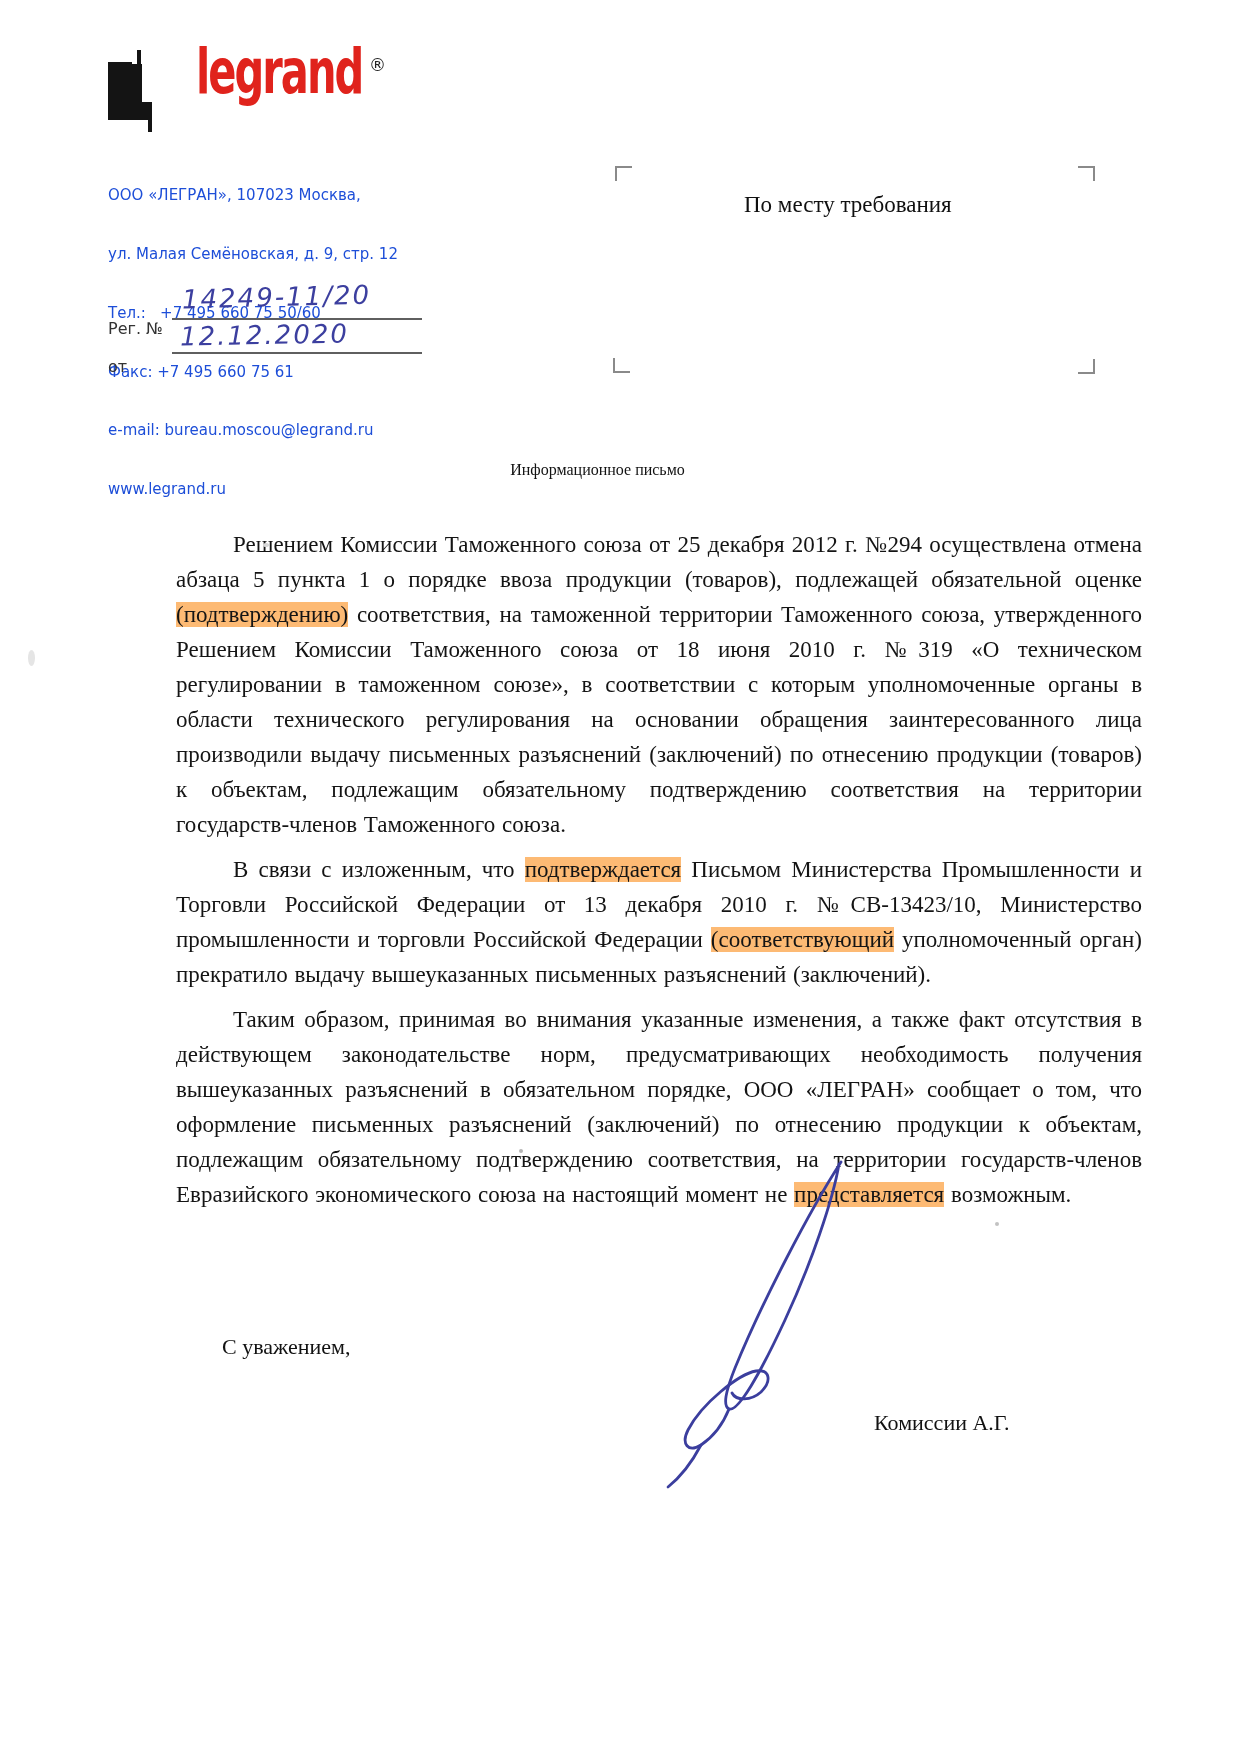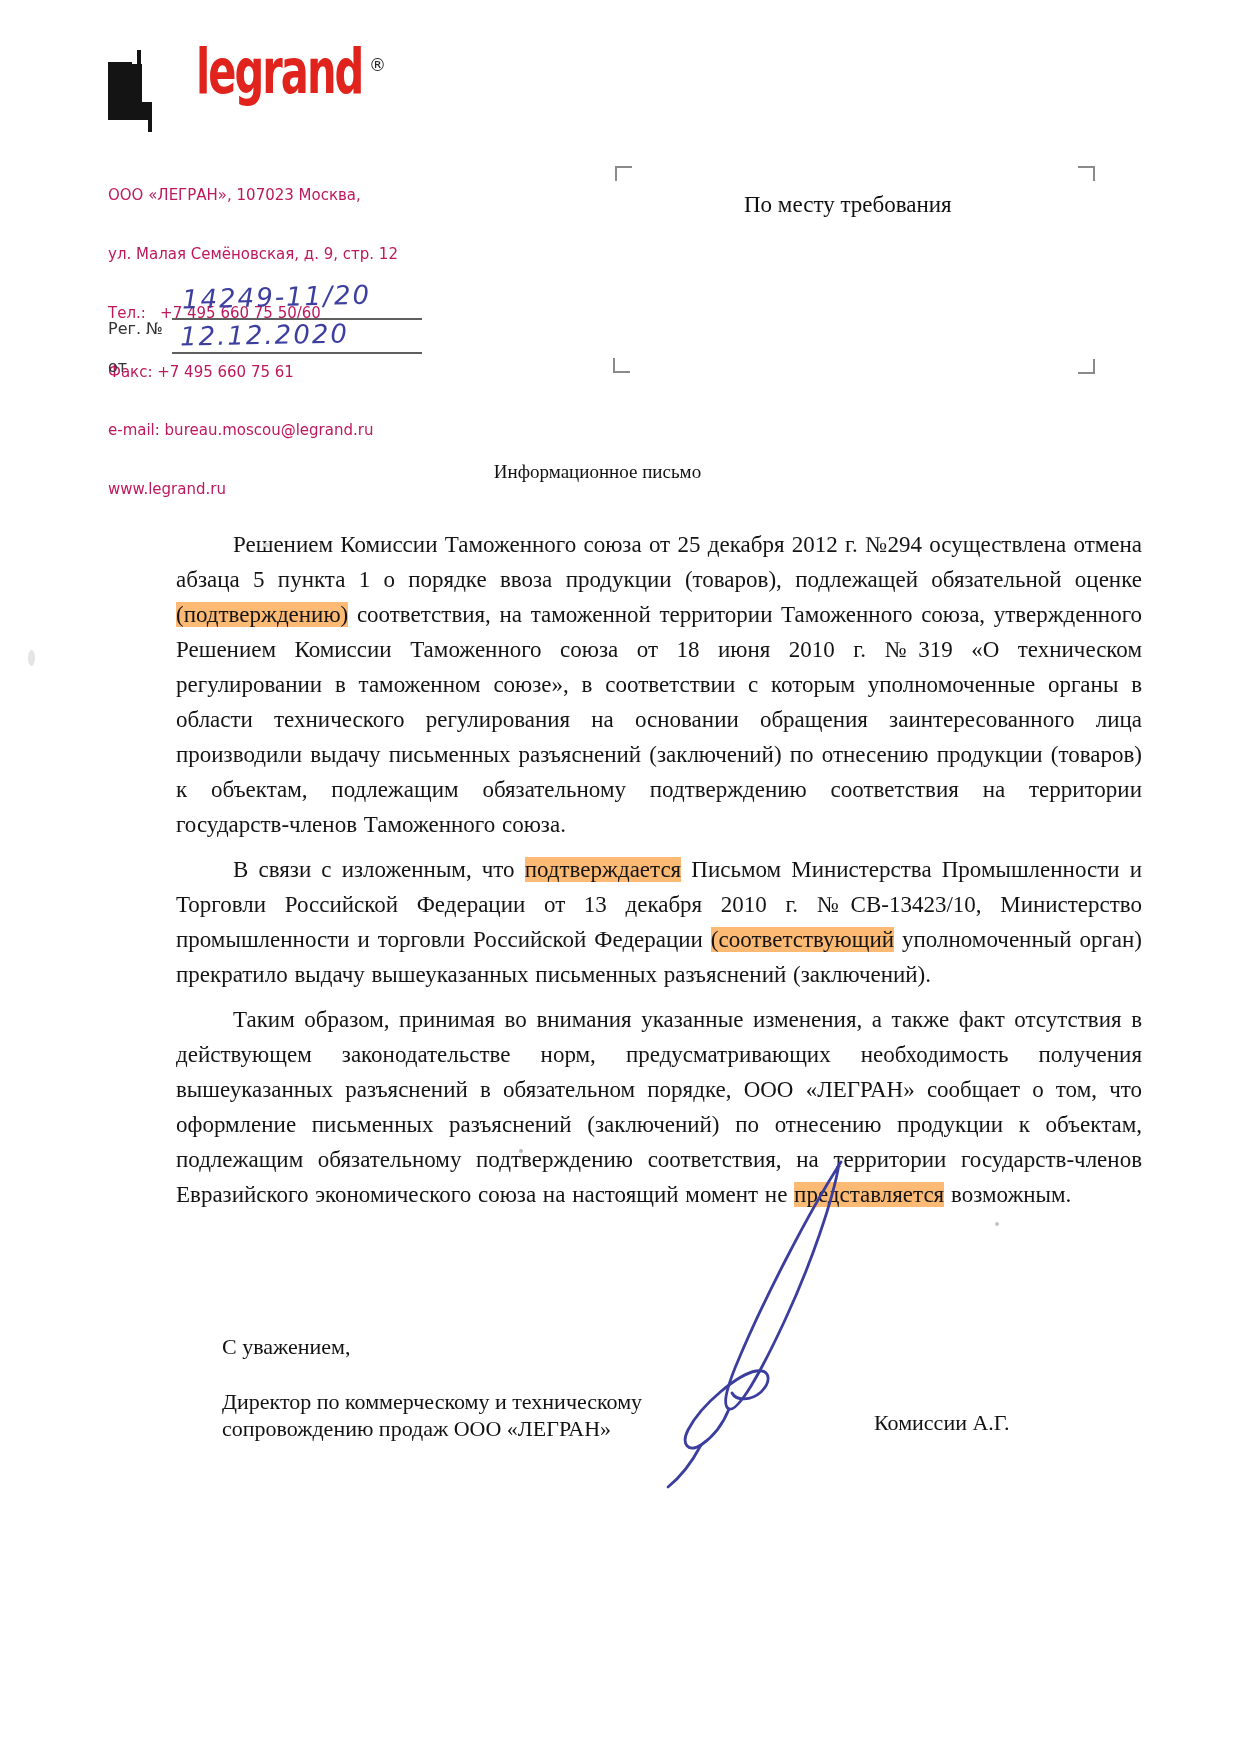--- a/index.html
+++ b/index.html
@@ -16,21 +16,21 @@
     letter-spacing:-3px; color:#e0231c; transform:scaleX(0.66); transform-origin:left top;
     line-height:1;
   }
   .logo-reg {
     position:absolute; left:369px; top:55px;
     font-family:"DejaVu Sans", sans-serif; font-size:17px; color:#222222;
   }
   .company-info {
     position:absolute; left:108px; top:147px;
     font-family:"DejaVu Sans", sans-serif; font-size:15px; line-height:19.6px;
-    color:#be185d; white-space:pre;
+    color:#1d4ed8; white-space:pre;
   }
 
   
   .field-label {
     position:absolute; font-family:"DejaVu Sans", sans-serif; font-size:16px; color:#333333;margin-top:28px;
   }
   .hand {
     position:absolute; font-family:"DejaVu Sans", sans-serif; font-style:italic;
     font-size:26px; letter-spacing:2px; color:#3c3f9f;
   }
@@ -41,21 +41,21 @@
   .corner.tl { border-left:2px solid #8a8a8a; border-top:2px solid #8a8a8a; }
   .corner.tr { border-right:2px solid #8a8a8a; border-top:2px solid #8a8a8a; }
   .corner.bl { border-left:2px solid #8a8a8a; border-bottom:2px solid #8a8a8a; }
   .corner.br { border-right:2px solid #8a8a8a; border-bottom:2px solid #8a8a8a; }
 
   .recipient { position:absolute; left:744px; top:192px; font-size:23px; color:#101010;text-align:right; }
 
   
   .title {
     position:absolute; left:175px; top:461px; width:845px;
-    text-align:center; font-size:19px; color:#121212;
+    text-align:center; font-size:16px; color:#121212;
   }
   .body-text {
     position:absolute; left:176px; top:527px; width:966px;
     font-size:23px; line-height:35px; text-align:justify; color:#141414;
     word-spacing:1px;
   }
   .body-text p { margin:0 0 10px 0; text-indent:57px; }
   .hl { background:#fdba74; }
 
   
@@ -115,24 +115,20 @@
 
   <div class="title">Информационное письмо</div>
 
   <div class="body-text">
     <p><span>Решением Комиссии Таможенного союза от 25 декабря 2012 г. №294 осуществлена отмена абзаца 5 пункта 1 о порядке ввоза продукции (товаров), подлежащей обязательной оценке </span><span class="hl">(подтверждению)</span><span> соответствия, на таможенной территории Таможенного союза, утвержденного Решением Комиссии Таможенного союза от 18 июня 2010 г. №319 «О техническом регулировании в таможенном союзе», в соответствии с которым уполномоченные органы в области технического регулирования на основании обращения заинтересованного лица производили выдачу письменных разъяснений (заключений) по отнесению продукции (товаров) к объектам, подлежащим обязательному подтверждению соответствия на территории государств-членов Таможенного союза.</span></p>
     <p><span>В связи с изложенным, что </span><span class="hl">подтверждается</span><span> Письмом Министерства Промышленности и Торговли Российской Федерации от 13 декабря 2010 г. №СВ-13423/10, Министерство промышленности и торговли Российской Федерации </span><span class="hl">(соответствующий</span><span> уполномоченный орган) прекратило выдачу вышеуказанных письменных разъяснений (заключений).</span></p>
     <p><span>Таким образом, принимая во внимания указанные изменения, а также факт отсутствия в действующем законодательстве норм, предусматривающих необходимость получения вышеуказанных разъяснений в обязательном порядке, ООО «ЛЕГРАН» сообщает о том, что оформление письменных разъяснений (заключений) по отнесению продукции к объектам, подлежащим обязательному подтверждению соответствия, на территории государств-членов Евразийского экономического союза на настоящий момент не </span><span class="hl">представляется</span><span> возможным.</span></p>
   </div>
 
   <div class="closing">С уважением,</div>
-  <div class="position">
-    <div>Директор по коммерческому и техническому</div>
-    <div>сопровождению продаж ООО «ЛЕГРАН»</div>
-  </div>
   <div class="signer">Комиссии А.Г.</div>
 
   <div class="sign-ink">
     <svg width="220" height="350" viewBox="0 0 220 350" fill="none" aria-hidden="true">
       <g stroke="#3b3e9e" stroke-width="2.8" stroke-linecap="round" fill="none">
         <path d="M196 14 C165 62 118 152 90 220 C80 245 78 258 84 261 C93 264 115 226 140 172 C166 116 188 52 194 16"></path>
         <path d="M84 261 C78 276 68 289 56 297 C43 305 36 296 43 282 C57 255 94 226 111 223 C125 221 127 233 116 244 C106 253 91 253 87 245"></path>
         <path d="M56 297 C46 316 33 331 23 339"></path>
       </g>
     </svg>

